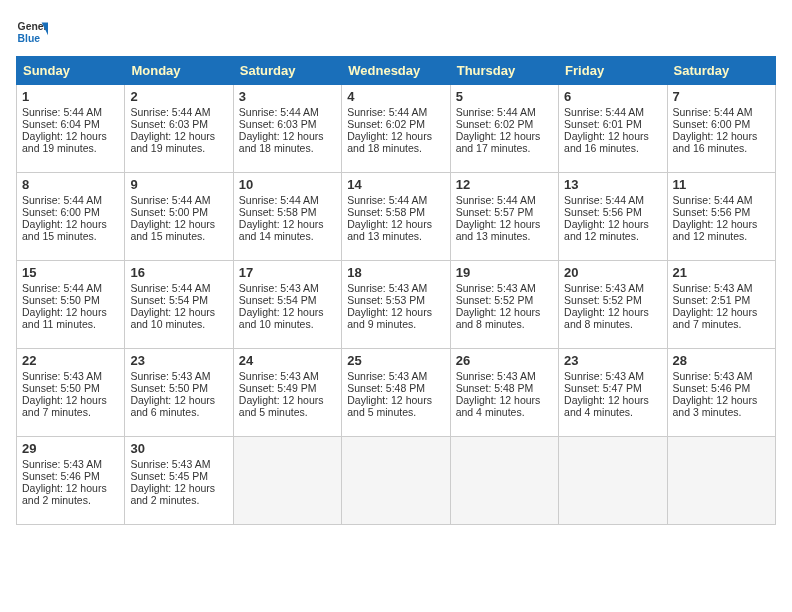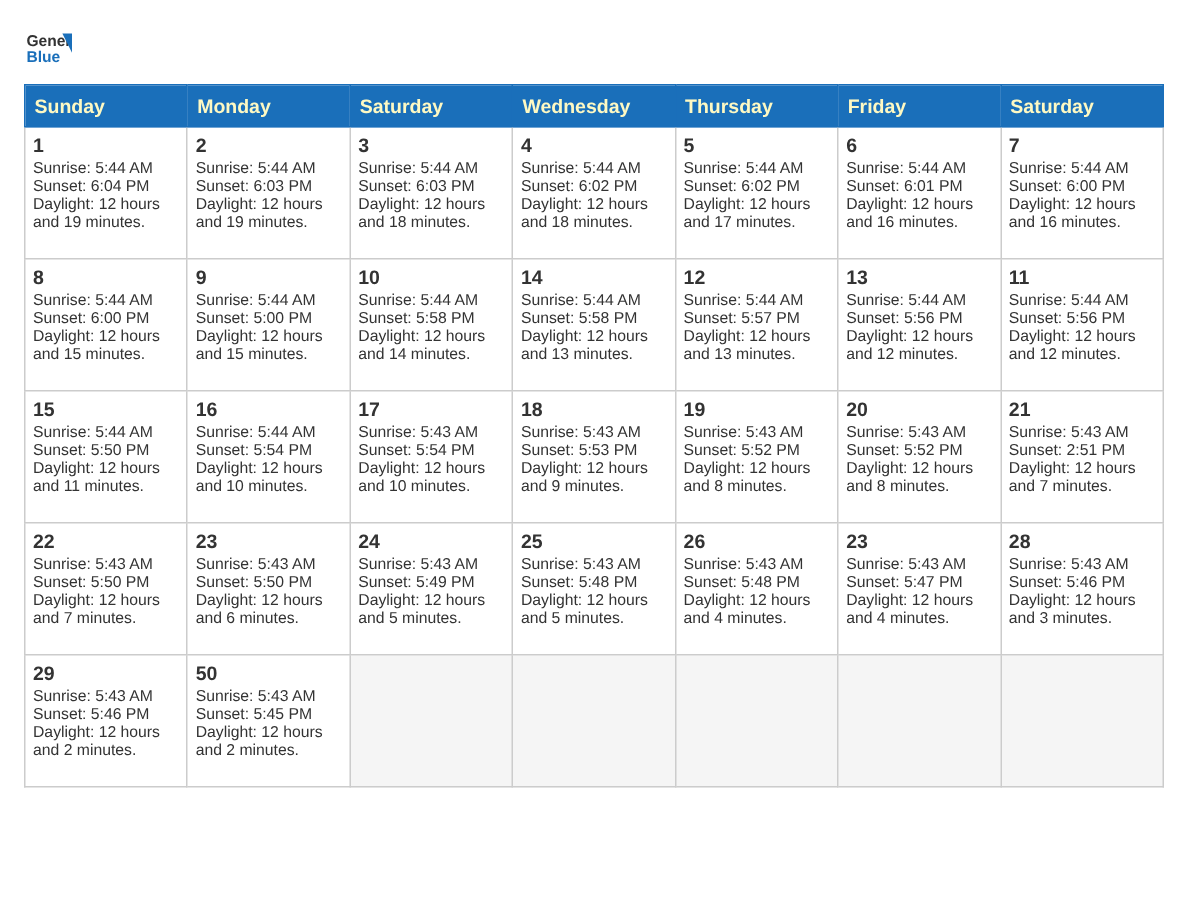--- a/index.html
+++ b/index.html
@@ -138,21 +138,21 @@
         <td><span class="day-num">22</span><span>Sunrise: 5:43 AM</span><br><span>Sunset: 5:50 PM</span><br><span>Daylight: 12 hours</span><br><span>and 7 minutes.</span></td>
         <td><span class="day-num">23</span><span>Sunrise: 5:43 AM</span><br><span>Sunset: 5:50 PM</span><br><span>Daylight: 12 hours</span><br><span>and 6 minutes.</span></td>
         <td><span class="day-num">24</span><span>Sunrise: 5:43 AM</span><br><span>Sunset: 5:49 PM</span><br><span>Daylight: 12 hours</span><br><span>and 5 minutes.</span></td>
         <td><span class="day-num">25</span><span>Sunrise: 5:43 AM</span><br><span>Sunset: 5:48 PM</span><br><span>Daylight: 12 hours</span><br><span>and 5 minutes.</span></td>
         <td><span class="day-num">26</span><span>Sunrise: 5:43 AM</span><br><span>Sunset: 5:48 PM</span><br><span>Daylight: 12 hours</span><br><span>and 4 minutes.</span></td>
         <td><span class="day-num">23</span><span>Sunrise: 5:43 AM</span><br><span>Sunset: 5:47 PM</span><br><span>Daylight: 12 hours</span><br><span>and 4 minutes.</span></td>
         <td><span class="day-num">28</span><span>Sunrise: 5:43 AM</span><br><span>Sunset: 5:46 PM</span><br><span>Daylight: 12 hours</span><br><span>and 3 minutes.</span></td>
       </tr>
       <tr class="week-row">
         <td><span class="day-num">29</span><span>Sunrise: 5:43 AM</span><br><span>Sunset: 5:46 PM</span><br><span>Daylight: 12 hours</span><br><span>and 2 minutes.</span></td>
-        <td><span class="day-num">50</span><span>Sunrise: 5:43 AM</span><br><span>Sunset: 5:45 PM</span><br><span>Daylight: 12 hours</span><br><span>and 2 minutes.</span></td>
+        <td><span class="day-num">30</span><span>Sunrise: 5:43 AM</span><br><span>Sunset: 5:45 PM</span><br><span>Daylight: 12 hours</span><br><span>and 2 minutes.</span></td>
         <td class="empty"></td>
         <td class="empty"></td>
         <td class="empty"></td>
         <td class="empty"></td>
         <td class="empty"></td>
       </tr>
     </tbody>
 </table>
 
 </body></html>

